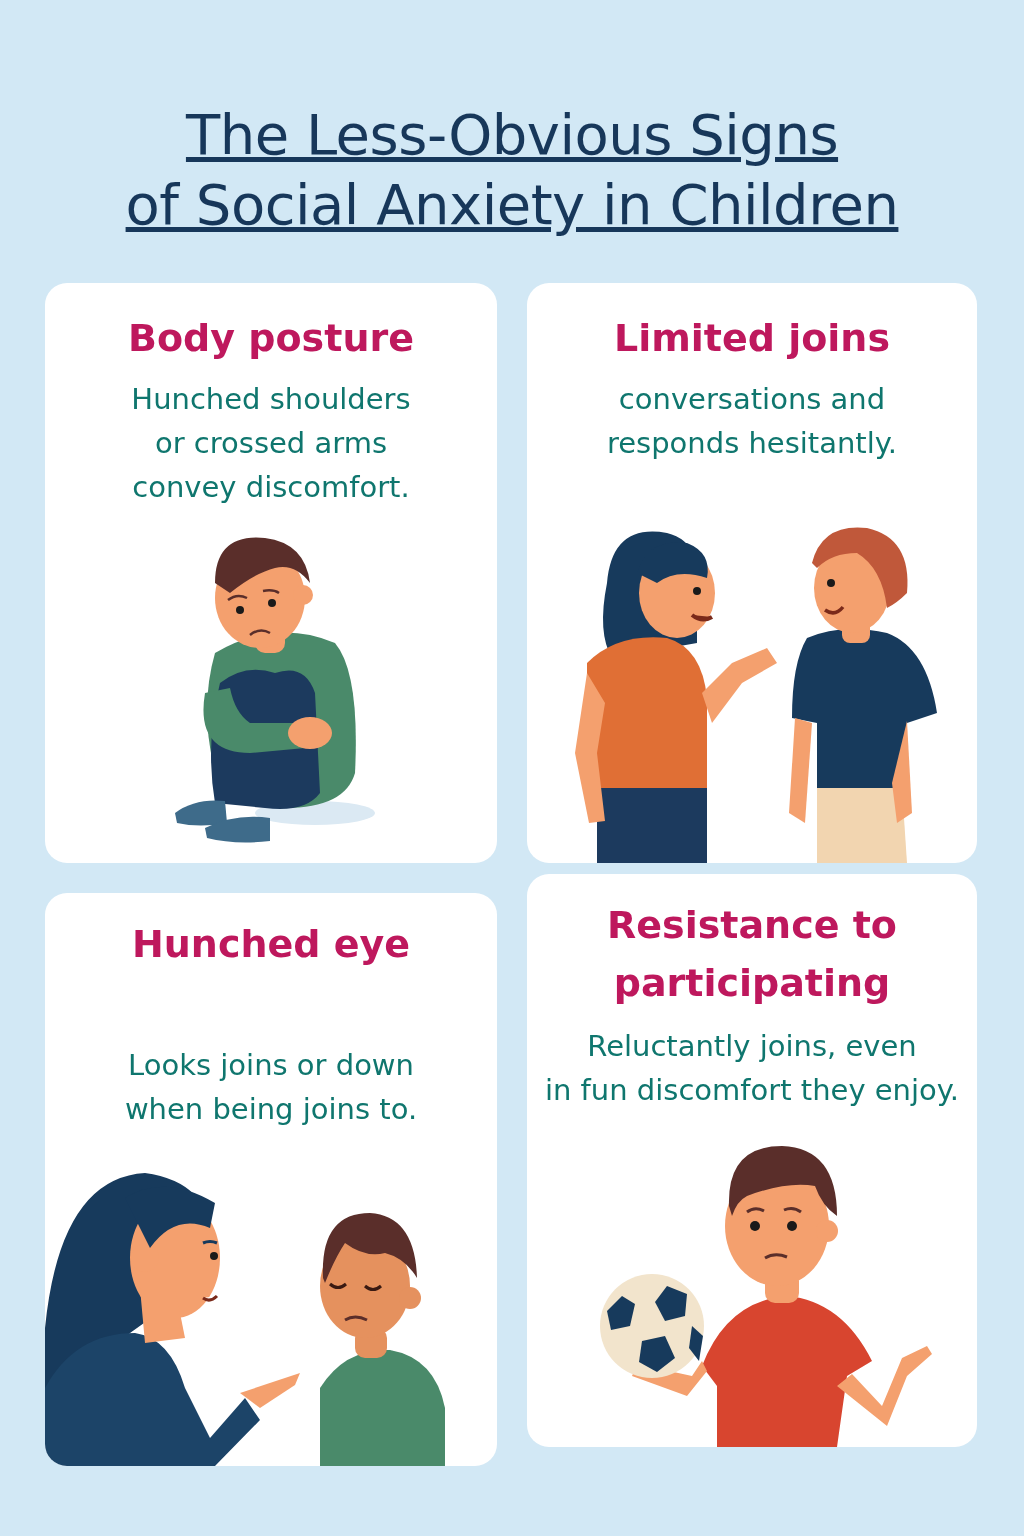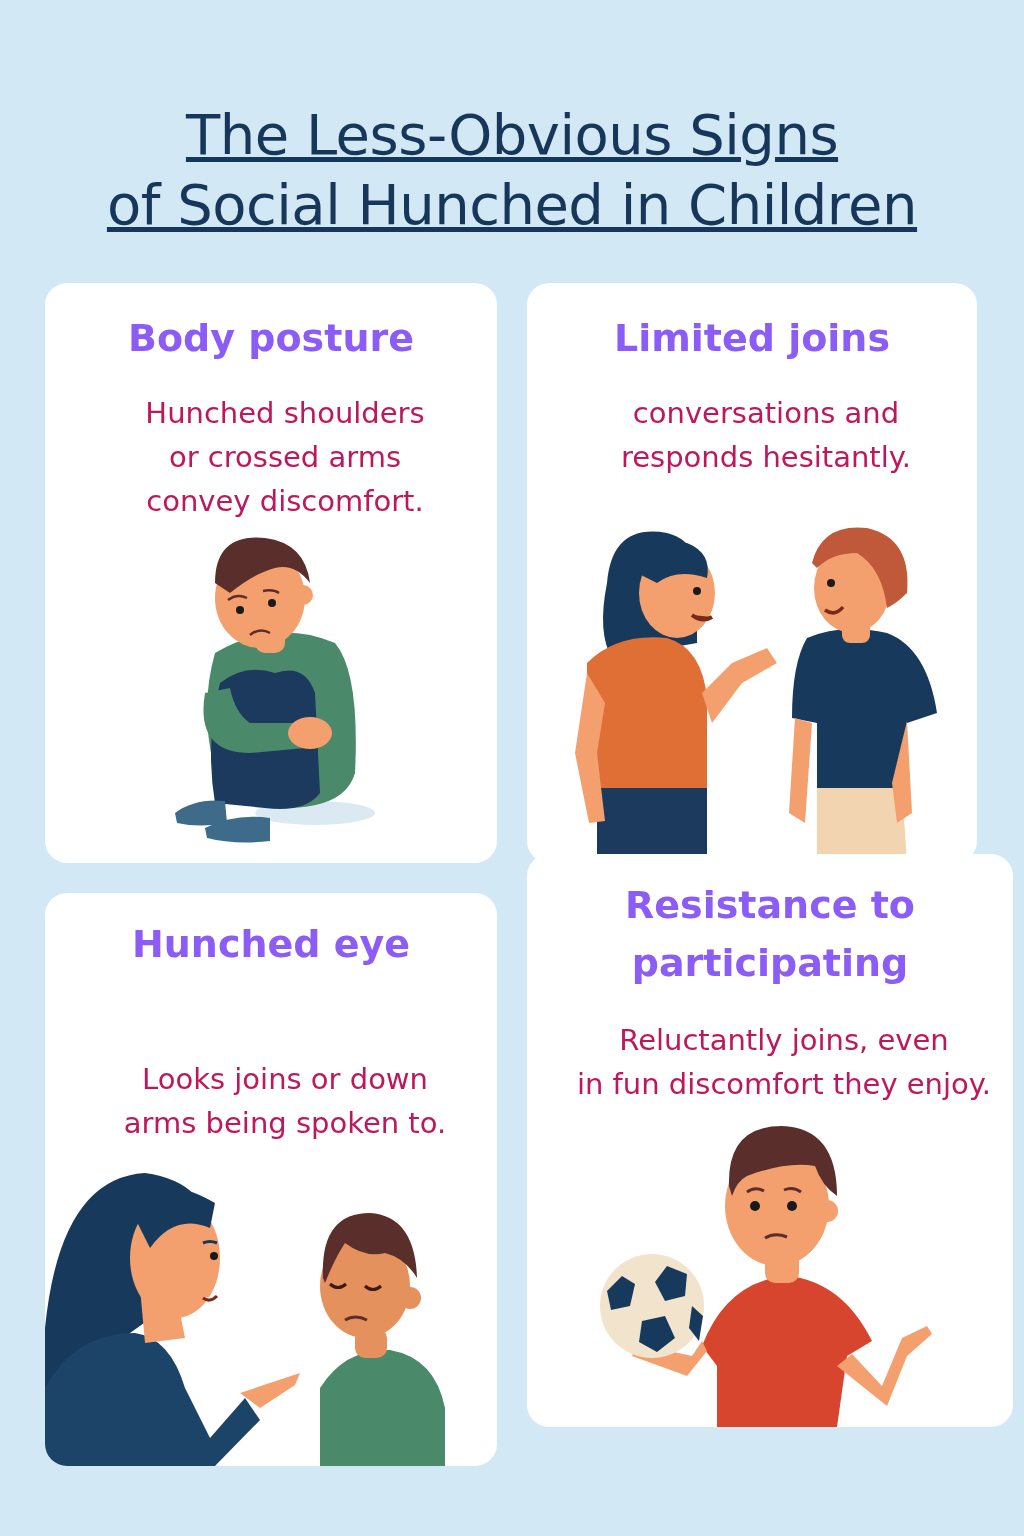--- a/index.html
+++ b/index.html
@@ -19,41 +19,41 @@
     color: #17375a; letter-spacing: -0.5px; text-decoration: underline;
   }
   .title span { display: block; }
   .card {
     position: absolute; background: #ffffff; border-radius: 22px;
     overflow: hidden;
   }
   .card h2 {
     margin: 0; text-align: center; font-weight: bold;
     font-family: "DejaVu Sans", sans-serif;
-    font-size: 38px; line-height: 58px; color: #8b5cf6;
+    font-size: 38px; line-height: 58px; color: #be185d;
     position: absolute; left: 0; width: 100%;
   }
   .card p {
-    margin: 14px; text-align: center; font-size: 29px; line-height: 44px;
-    color: #be185d; position: absolute; left: 0; width: 100%;
+    margin: 0; text-align: center; font-size: 29px; line-height: 44px;
+    color: #0f766e; position: absolute; left: 0; width: 100%;
     font-family: "DejaVu Sans", sans-serif;
   }
   .card p span, .card h2 span { display: block; }
   .illus { position: absolute; }
   #c1 { left: 45px; top: 283px; width: 452px; height: 580px; }
   #c2 { left: 527px; top: 283px; width: 450px; height: 580px; }
   #c3 { left: 45px; top: 893px; width: 452px; height: 573px; }
-  #c4 { left: 527px; top: 854px; width: 450px; height: 573px; padding-left: 36px; }
+  #c4 { left: 527px; top: 874px; width: 450px; height: 573px; }
 </style>
 </head>
 <body>
 
 <h1 class="title">
   <span>The Less-Obvious Signs</span>
-  <span>of Social Hunched in Children</span>
+  <span>of Social Anxiety in Children</span>
 </h1>
 
 <section class="card" id="c1">
   <h2 style="top:26px">
     <span>Body posture</span>
   </h2>
   <p style="top:94px">
     <span>Hunched shoulders</span>
     <span>or crossed arms</span>
     <span>convey discomfort.</span>
@@ -115,21 +115,21 @@
     <path d="M258 87 Q268 94 276 84" stroke="#7a2a1a" stroke-width="3.5" fill="none"></path>
   </svg>
 </section>
 
 <section class="card" id="c3">
   <h2 style="top:22px">
     <span>Hunched eye</span>
   </h2>
   <p style="top:150px">
     <span>Looks joins or down</span>
-    <span>arms being spoken to.</span>
+    <span>when being joins to.</span>
   </p>
   <svg class="illus" style="left:0px; top:265px" width="452" height="308" viewBox="0 0 452 308">
 
     <path d="M0 170 Q15 20 100 15 Q170 25 165 90 L120 150 L50 200 L0 250 Z" fill="#173a5c"></path>
     <path d="M0 230 Q30 175 90 175 Q125 180 140 230 L165 280 L200 240 L215 262 L170 308 L0 308 Z" fill="#1c4468"></path>
     <ellipse cx="130" cy="100" rx="45" ry="60" fill="#f4a06e"></ellipse>
     <path d="M95 130 L100 185 L140 180 L130 130 Z" fill="#f4a06e"></path>
     <circle cx="100" cy="100" r="14" fill="#f4a06e"></circle>
     <path d="M80 40 Q120 15 170 45 L165 70 Q130 55 105 90 Z" fill="#173a5c"></path>
     <circle cx="169" cy="98" r="4" fill="#1a1a1a"></circle>

